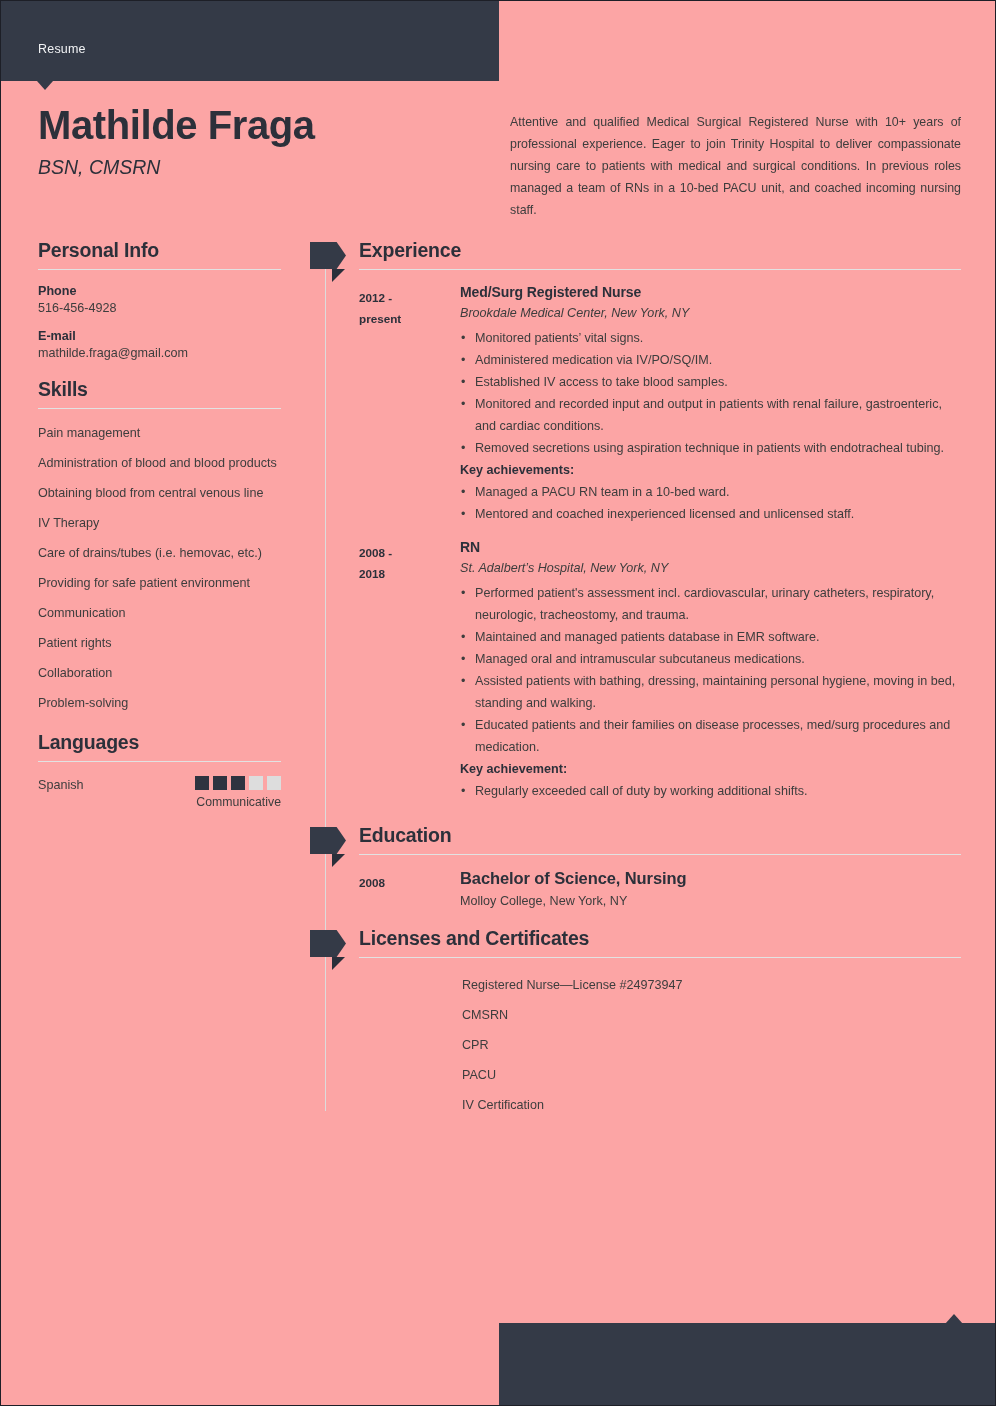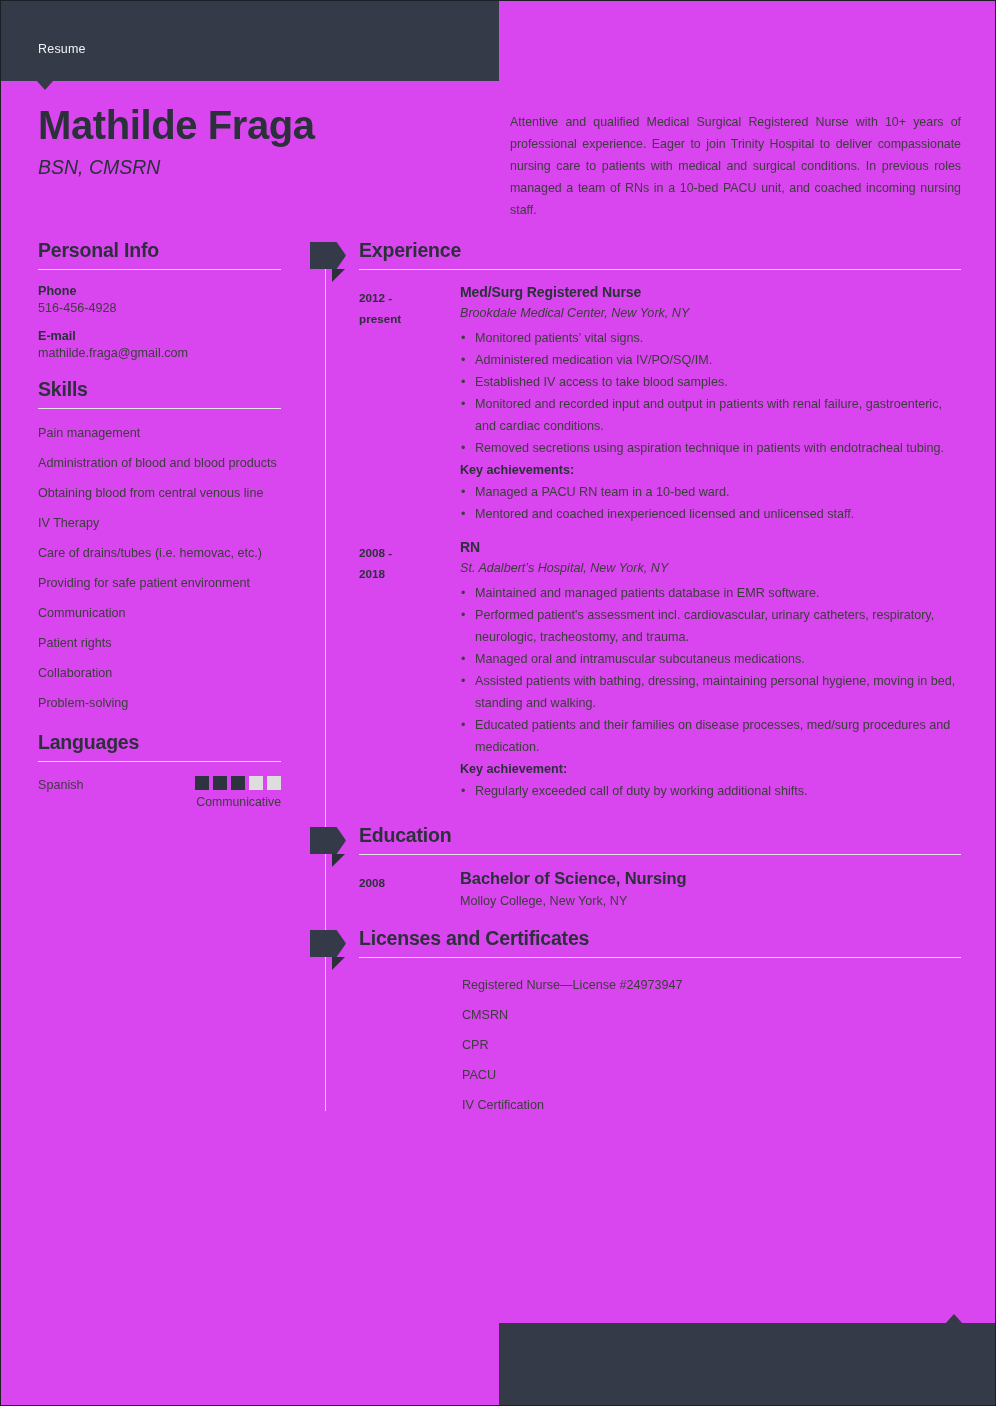--- a/index.html
+++ b/index.html
@@ -10,21 +10,21 @@
     background: #ffffff;
     font-family: "Liberation Sans", sans-serif;
     color: #333333;
     overflow: hidden;
     position: relative;
   }
   .page {
     position: relative;
     width: 996px;
     height: 1406px;
-    background: #d946ef;
+    background: #fca5a5;
     border: 1px solid #1d1f27;
     overflow: hidden;
   }
 
   
   .header-band {
     position: absolute;
     left: 0; top: 0;
     width: 498px;
     height: 80px;
@@ -358,22 +358,22 @@
           </ul>
         </div>
       </div>
 
       <div class="entry">
         <div class="entry-date">2008 - 2018</div>
         <div class="entry-body">
           <div class="entry-title">RN</div>
           <div class="entry-sub">St. Adalbert’s Hospital, New York, NY</div>
           <ul class="bullets">
+            <li>Performed patient's assessment incl. cardiovascular, urinary catheters, respiratory, neurologic, tracheostomy, and trauma.</li>
             <li>Maintained and managed patients database in EMR software.</li>
-            <li>Performed patient's assessment incl. cardiovascular, urinary catheters, respiratory, neurologic, tracheostomy, and trauma.</li>
             <li>Managed oral and intramuscular subcutaneus medications.</li>
             <li>Assisted patients with bathing, dressing, maintaining personal hygiene, moving in bed, standing and walking.</li>
             <li>Educated patients and their families on disease processes, med/surg procedures and medication.</li>
           </ul>
           <div class="achieve-label">Key achievement:</div>
           <ul class="bullets">
             <li>Regularly exceeded call of duty by working additional shifts.</li>
           </ul>
         </div>
       </div>

